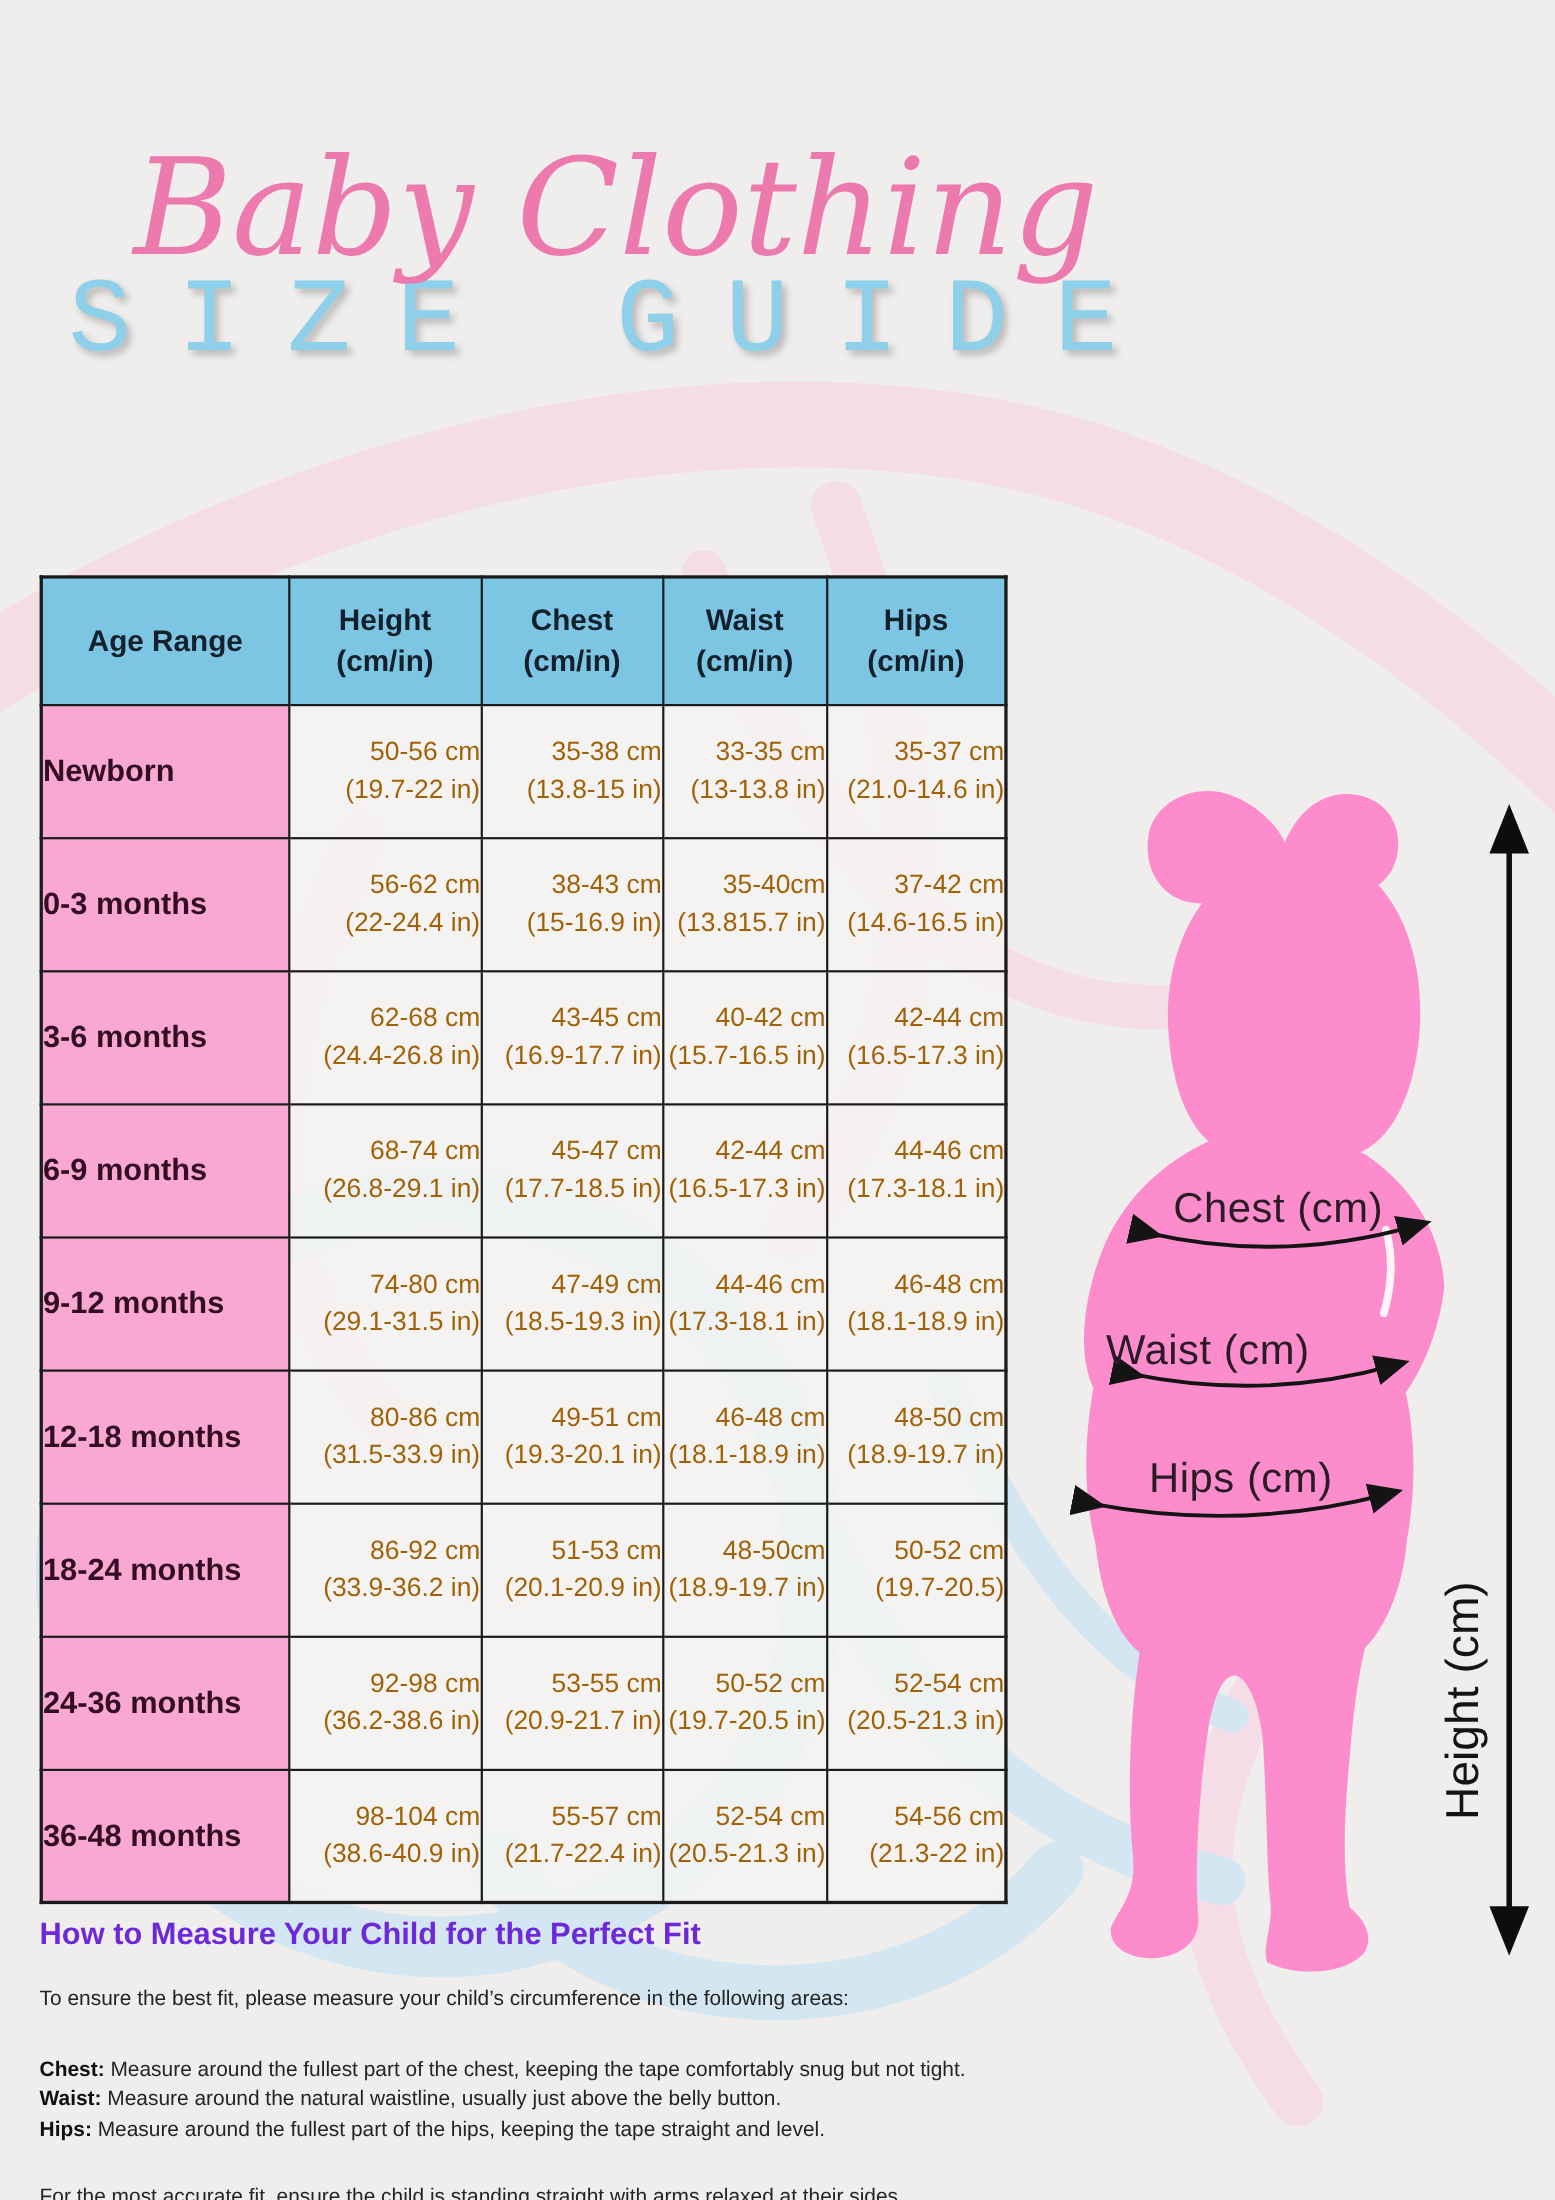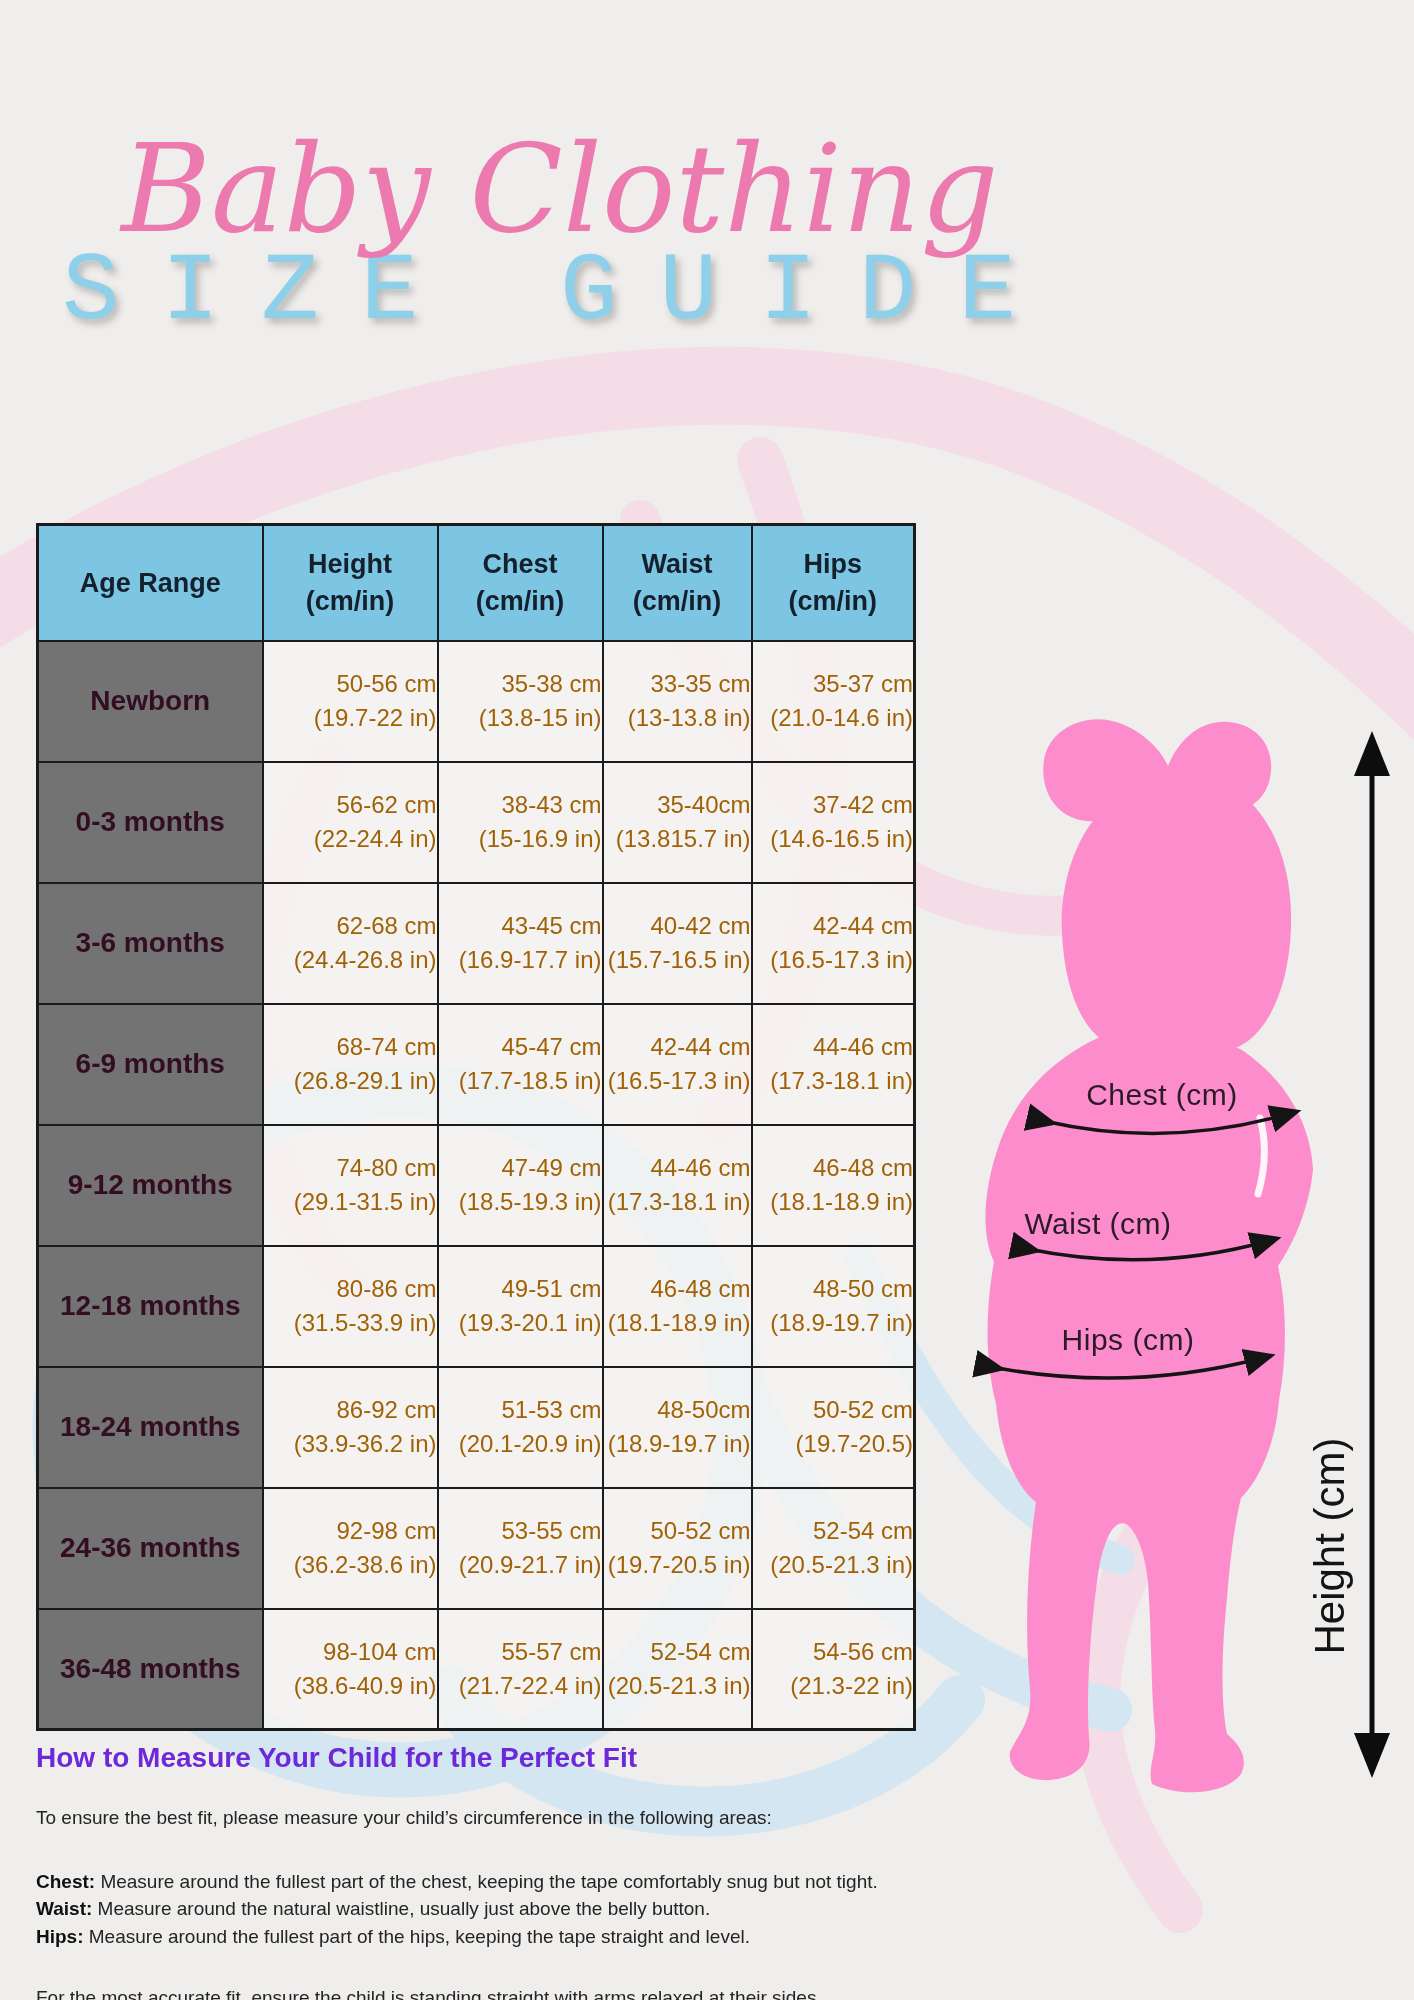--- a/index.html
+++ b/index.html
@@ -18,29 +18,29 @@
     color:#ed7aae;white-space:nowrap;}
 
   
   table.size{border-collapse:collapse;table-layout:fixed;width:877px;
     border:3px solid #1b1b1b;}
   table.size td,table.size th{border:2px solid #1b1b1b;padding:0;}
   table.size th{background:#7cc6e4;color:#15202d;font-size:27px;font-weight:bold;
     line-height:1.35;text-align:center;vertical-align:middle;}
   tr.hdr{height:116px;}
   tr.row{height:121px;}
-  td.age{background:#737373;color:#330d22;font-size:28px;font-weight:bold;
-    text-align:center;padding-left:22px;vertical-align:middle;margin-top:26px;}
+  td.age{background:#f9a8d4;color:#330d22;font-size:28px;font-weight:bold;
+    text-align:left;padding-left:22px;vertical-align:middle;margin-top:26px;}
   td.val{background:rgba(246,245,243,.78);color:#a16207;font-size:24px;
     text-align:right;vertical-align:middle;line-height:1.4;margin-top:12px;}
   td.val span{display:block;}
 
   
   .measure-label{position:absolute;width:240px;text-align:center;
-    color:#2a1b26;font-size:30px;letter-spacing:.5px;}
+    color:#2a1b26;font-size:38px;letter-spacing:.5px;}
   .height-label{position:absolute;left:1190px;top:1522px;width:280px;text-align:center;
     color:#141414;font-size:42px;transform:rotate(-90deg);transform-origin:center;}
 
   
   .measure-section{left:36px;top:1742px;width:1350px;color:#1c1c1c;}
   .measure-section h2{margin:0 0 30px 0;font-size:28px;color:#6d28d9;}
   .measure-section p{margin:0;font-size:19px;line-height:1.45;color:#242424;}
   .measure-section .intro{margin-bottom:36px;}
   .measure-section .item b{color:#101010;}
   .measure-section .footer{margin-top:34px;}

